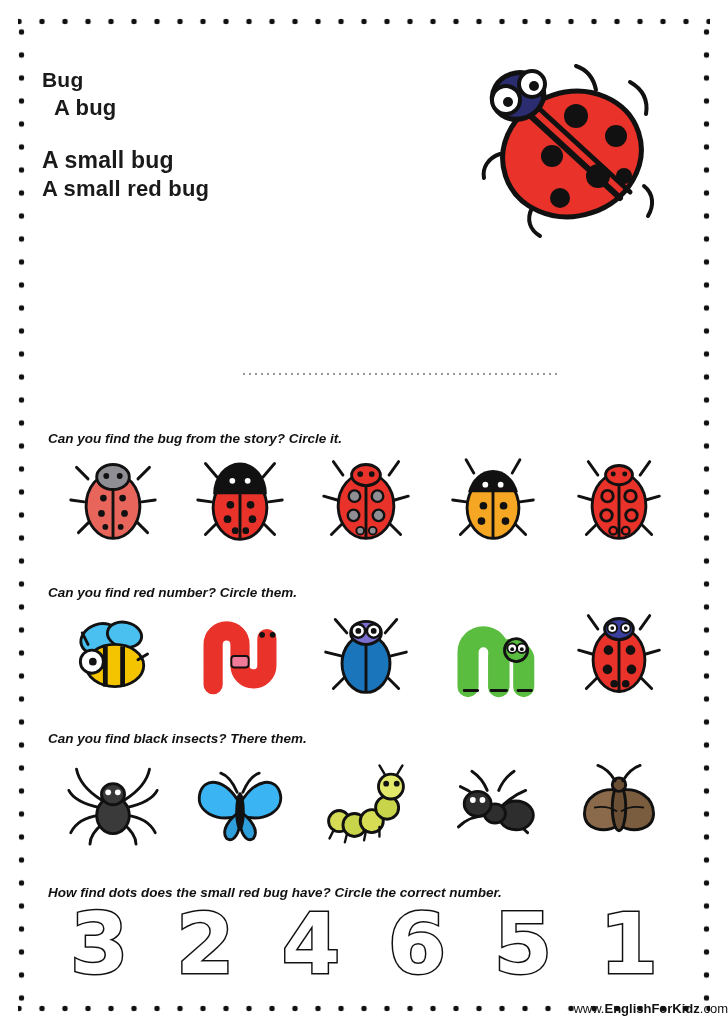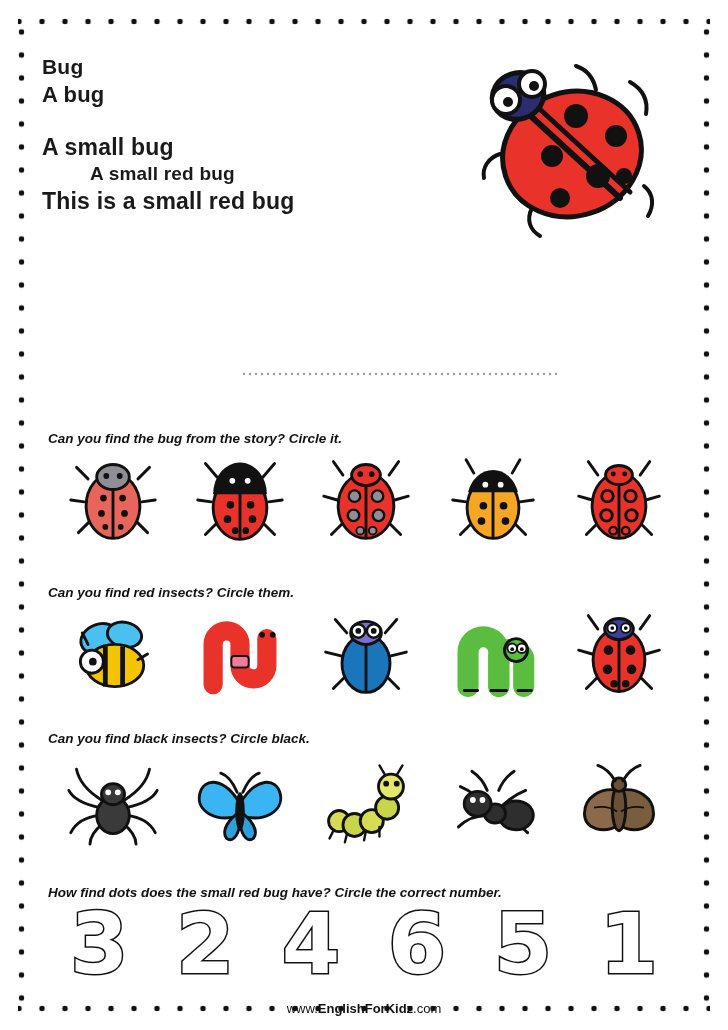--- a/index.html
+++ b/index.html
@@ -59,33 +59,33 @@
     left: 40px;
     top: 40px;
     width: 648px;
     height: 950px;
   }
 
   
   .story {
     position: absolute;
     left: 2px;
-    top: 14px;
+    top: 27px;
     width: 640px;
   }
   .story-line {
     font-weight: bold;
     color: #1a1a1a;
     letter-spacing: 0.2px;
     line-height: 1.28;
   }
   .story-line.s1 { font-size: 21px; }
-  .story-line.s2 { font-size: 22px; }
+  .story-line.s2 { font-size: 22px; margin-left: 12px; }
   .story-line.s3 { font-size: 23px; margin-top: 24px; }
-  .story-line.s4 { font-size: 19px; margin-left: 48px; }
+  .story-line.s4 { font-size: 22px; }
   .story-line.s5 { font-size: 23px; }
   .story-line.s6 { font-size: 23px; }
   .story-line.s7 { font-size: 23px; width: 640px; }
 
   
   .big-bug {
     position: absolute;
     right: 20px;
     top: 18px;
     width: 220px;
@@ -153,21 +153,21 @@
     -webkit-text-stroke: 3px #111111;
     paint-order: stroke fill;
   }
 
   
   .footer {
     position: absolute;
     left: 0;
     right: 0;
     bottom: 14px;
-    text-align: center;
+    text-align: right;
     font-size: 13px;
     color: #111;
   }
   .footer b { font-weight: bold; }
 </style>
 </head>
 <body>
 
 <div class="page">
 
@@ -178,21 +178,20 @@
     <div class="dot-col right"></div>
   </div>
 
   <div class="content">
 
     <div class="story">
       <div class="story-line s1">Bug</div>
       <div class="story-line s2">A bug</div>
       <div class="story-line s3">A small bug</div>
       <div class="story-line s4">A small red bug</div>
-      <div class="story-line s5">This is a small red bug</div>
     </div>
 
     <div class="big-bug">
       <svg viewBox="0 0 220 190" width="220" height="190">
         <g stroke="#111" stroke-width="4" fill="none" stroke-linecap="round">
           <path d="M60,20 C78,18 88,26 95,36"></path>
           <path d="M128,8 C140,12 146,22 148,32"></path>
           <path d="M182,24 C196,32 200,44 198,56"></path>
           <path d="M196,128 C206,136 206,148 200,158"></path>
           <path d="M84,150 C78,162 82,172 92,178"></path>
@@ -341,21 +340,21 @@
             <circle cx="63" cy="66" r="6" fill="#e8322a" stroke="#111" stroke-width="3"></circle>
             <circle cx="44" cy="82" r="4" fill="#e8322a" stroke="#111" stroke-width="2.5"></circle>
             <circle cx="57" cy="82" r="4" fill="#e8322a" stroke="#111" stroke-width="2.5"></circle>
           </svg>
         </div>
 
       </div>
     </div>
 
     <div class="task" style="top:502px">
-      <div class="task-q">Can you find red insects? Circle them.</div>
+      <div class="task-q">Can you find red number? Circle them.</div>
       <div class="row">
 
         <div class="cell">
           <svg viewBox="0 0 100 100" width="96" height="96">
             <ellipse cx="36" cy="34" rx="20" ry="15" transform="rotate(-20 36 34)" fill="#49c0f0" stroke="#111" stroke-width="3"></ellipse>
             <ellipse cx="62" cy="30" rx="18" ry="13" transform="rotate(12 62 30)" fill="#49c0f0" stroke="#111" stroke-width="3"></ellipse>
             <ellipse cx="52" cy="62" rx="30" ry="22" fill="#f5c400" stroke="#111" stroke-width="3"></ellipse>
             <path d="M42,42 L42,84" stroke="#111" stroke-width="5" fill="none"></path>
             <path d="M60,42 L60,84" stroke="#111" stroke-width="5" fill="none"></path>
             <path d="M76,56 L86,50" stroke="#111" stroke-width="3" fill="none" stroke-linecap="round"></path>
@@ -431,21 +430,21 @@
               <circle cx="63" cy="66" r="5" fill="#111"></circle>
             <circle cx="45" cy="81" r="4" fill="#111"></circle>
               <circle cx="57" cy="81" r="4" fill="#111"></circle>
           </svg>
         </div>
 
       </div>
     </div>
 
     <div class="task" style="top:648px">
-      <div class="task-q">Can you find black insects? Circle black.</div>
+      <div class="task-q">Can you find black insects? There them.</div>
       <div class="row">
 
         <div class="cell">
           <svg viewBox="0 0 100 100" width="96" height="96">
             <g stroke="#111" stroke-width="3" fill="none" stroke-linecap="round">
               <path d="M38,50 C22,40 14,28 12,18"></path>
               <path d="M36,58 C18,54 8,48 4,40"></path>
               <path d="M36,66 C18,68 10,76 6,84"></path>
               <path d="M40,74 C30,82 26,90 26,96"></path>
               <path d="M62,50 C78,40 86,28 88,18"></path>

